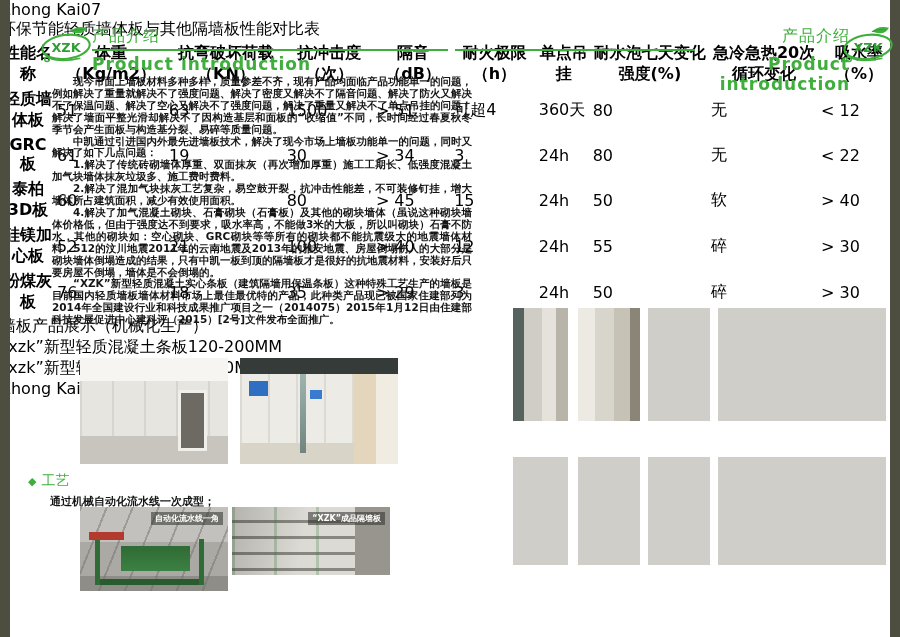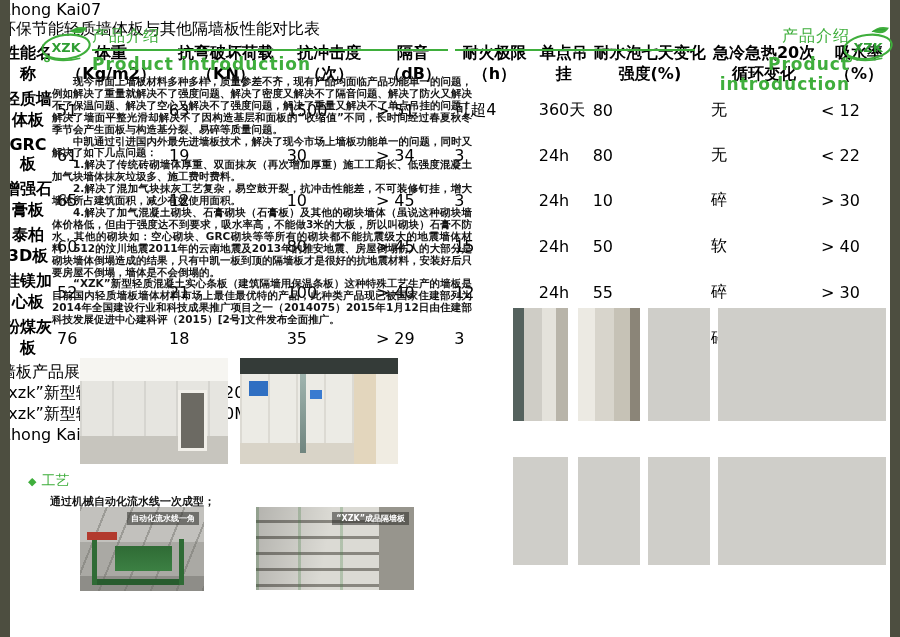--- a/index.html
+++ b/index.html
@@ -175,27 +175,27 @@
     <div class="hall-sign1"></div>
     <div class="hall-sign2"></div>
     <div class="hall-glass"></div>
   </div>
 
   <div class="craft-head">
     <span class="dia">◆</span><span>工艺</span>
   </div>
   <div class="craft-body">通过机械自动化流水线一次成型；</div>
 
-  <div class="ph factory" style="left:80px;top:507px;width:124px;height:84px;">
+  <div class="ph factory" style="left:80px;top:507px;width:148px;height:84px;">
     <div class="fac-frame"></div>
     <div class="fac-banner"></div>
     <div class="fac-machine"></div>
     <span class="ph-label">自动化流水线一角</span>
   </div>
-  <div class="ph stack" style="left:256px;top:507px;width:158px;height:83px;text-decoration:underline;">
+  <div class="ph stack" style="left:232px;top:507px;width:158px;height:68px;text-decoration:underline;">
     <span class="ph-label">“XZK”成品隔墙板</span>
   </div>
 
   <div class="footer" style="left:40px;top:600px;">
     <span>Zhong Kai</span><span class="bar"></span><span>07</span>
   </div>
 
   <div class="rule" style="left:455px;top:49px;width:240px;"></div>
   <div class="title-zh" style="left:690px;top:26px;width:160px;text-align:right;">产品介绍</div>
   <div class="title-en" style="left:640px;top:54px;width:210px;text-align:right;">Product introduction</div>
@@ -255,32 +255,20 @@
           <td>19</td>
           <td>30</td>
           <td>&gt; 34</td>
           <td>3</td>
           <td>24h</td>
           <td>80</td>
           <td>无</td>
           <td>&lt; 22</td>
         </tr>
         <tr>
-          <th>增强石膏板</th>
-          <td>65</td>
-          <td>12</td>
-          <td>10</td>
-          <td>&gt; 45</td>
-          <td>3</td>
-          <td>24h</td>
-          <td>10</td>
-          <td>碎</td>
-          <td>&gt; 30</td>
-        </tr>
-        <tr>
           <th>泰柏3D板</th>
           <td>60</td>
           <td></td>
           <td>80</td>
           <td>&gt; 45</td>
           <td>15</td>
           <td>24h</td>
           <td>50</td>
           <td>软</td>
           <td>&gt; 40</td>

